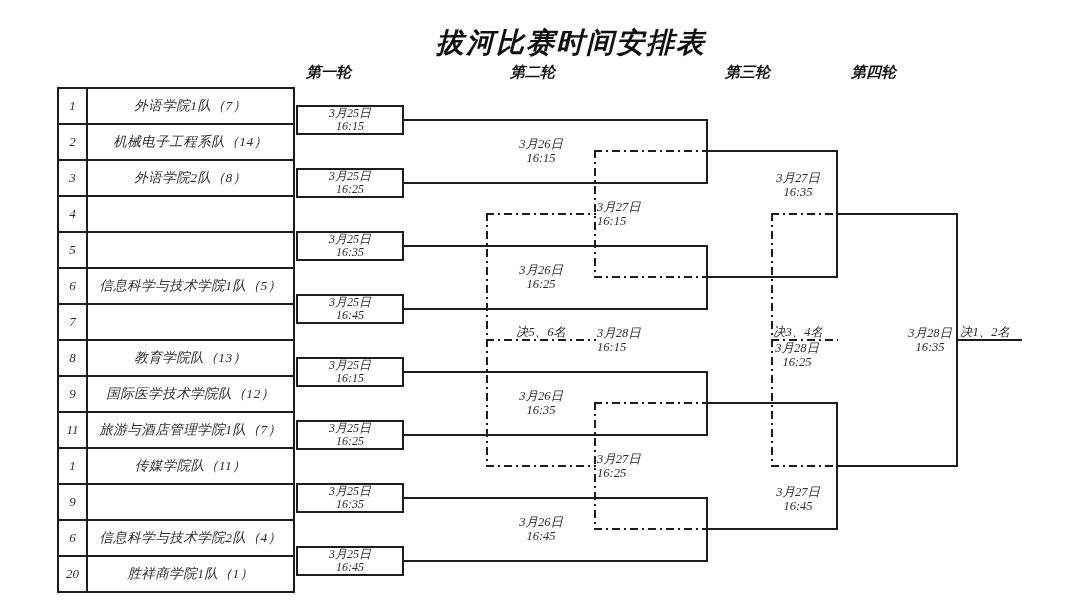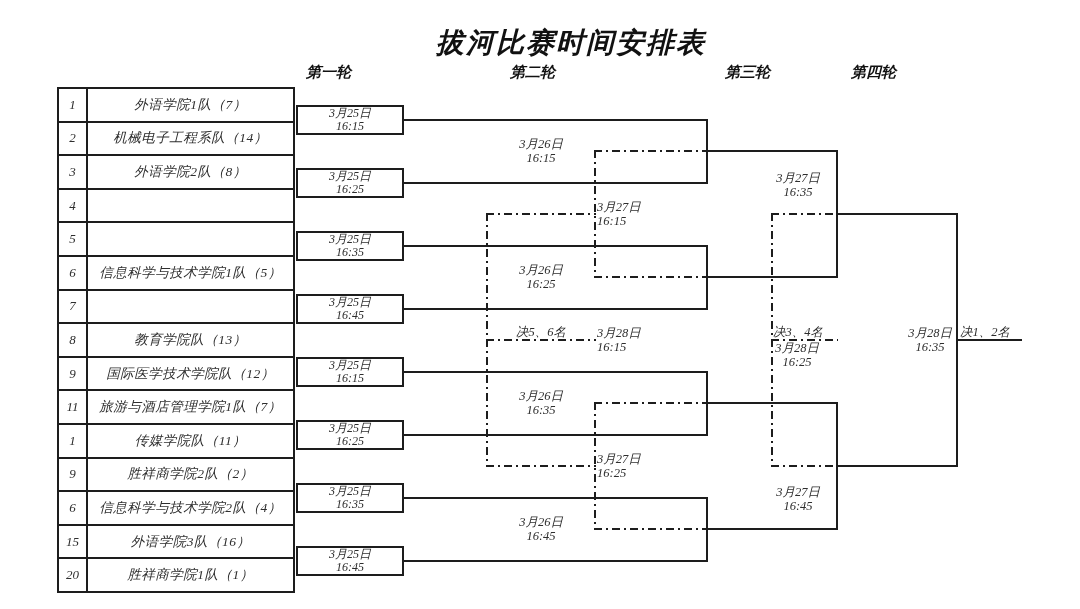--- a/index.html
+++ b/index.html
@@ -83,29 +83,24 @@
     <div class="trow">
         <div class="seed">11</div>
         <div class="tname">旅游与酒店管理学院1队（7）</div>
       </div>
     <div class="trow">
         <div class="seed">1</div>
         <div class="tname">传媒学院队（11）</div>
       </div>
     <div class="trow">
         <div class="seed">9</div>
-        <div class="tname">胜祥商学院2队（2）</div>
       </div>
     <div class="trow">
         <div class="seed">6</div>
         <div class="tname">信息科学与技术学院2队（4）</div>
-      </div>
-    <div class="trow">
-        <div class="seed">15</div>
-        <div class="tname">外语学院3队（16）</div>
       </div>
     <div class="trow">
         <div class="seed">20</div>
         <div class="tname">胜祥商学院1队（1）</div>
       </div>
   </div>
 
   <div class="mbox" style="top:104.5px;">
       <span>3月25日</span>
       <span>16:15</span>

